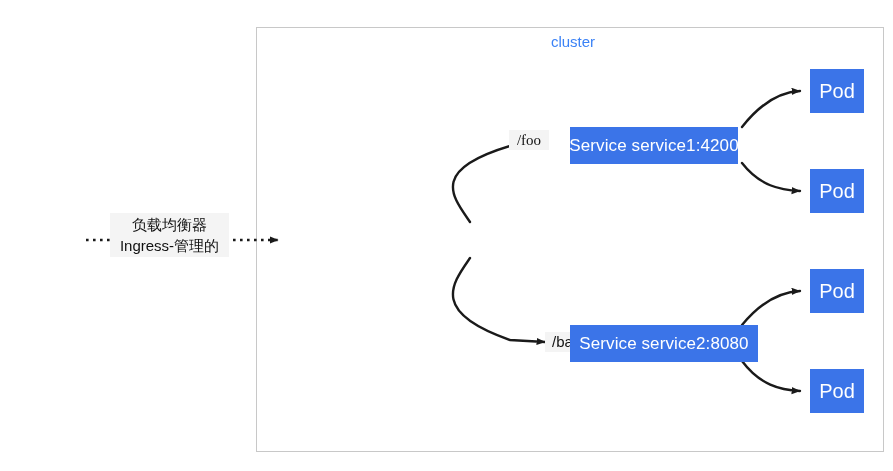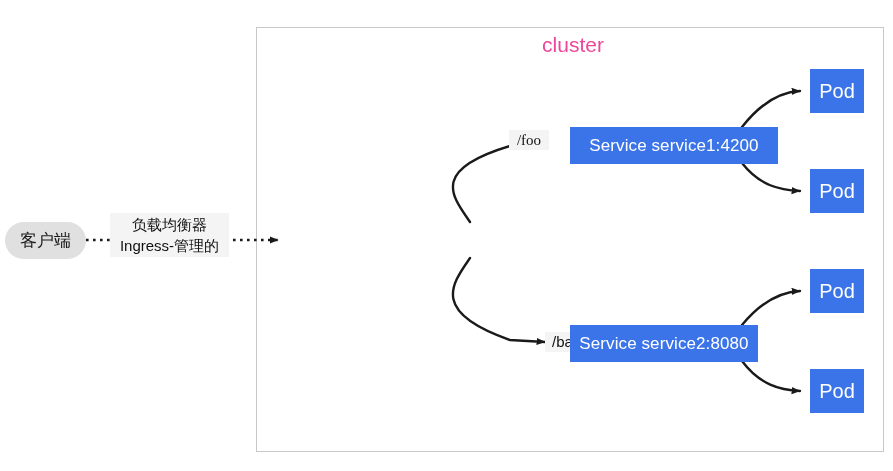--- a/index.html
+++ b/index.html
@@ -56,22 +56,22 @@
     border: 1px solid #c8c8c8;
     background: transparent;
     box-sizing: border-box;
   }
   .cluster-label {
     position: absolute;
     left: 530px;
     top: 33px;
     width: 86px;
     text-align: center;
-    color: #ec4899;
-    font-size: 21px;
+    color: #3b82f6;
+    font-size: 15px;
   }
   .edge-label {
     position: absolute;
     background: #f4f4f4;
     color: #111111;
     font-size: 15px;
     line-height: 19px;
     text-align: center;
     white-space: nowrap;
   }
@@ -123,35 +123,32 @@
 
     <g>
       <path d="M742,325 C760,303 780,292 800,291" stroke="#1a1a1a" stroke-width="2.4" fill="none" stroke-linecap="round" marker-end="url(#arrow)"></path>
     </g>
 
     <g>
       <path d="M742,361 C760,385 780,390 800,391" stroke="#1a1a1a" stroke-width="2.4" fill="none" stroke-linecap="round" marker-end="url(#arrow)"></path>
     </g>
   </svg>
 
-  <div class="node client-pill" style="left:5px; top:222px; width:81px; height:37px;">
-    <span>客户端</span>
-  </div>
 
   <div class="edge-label-multiline" style="left:110px; top:213px; width:119px;">
     <div>负载均衡器</div>
     <div>Ingress-管理的</div>
   </div>
 
 
   <div class="edge-label" style="left:509px; top:130px; width:40px; height:20px; line-height:20px;font-family:Liberation Serif, serif;">/foo</div>
 
   <div class="edge-label" style="left:509px; top:332px; width:40px; height:20px; line-height:20px;margin-left:36px;">/bar</div>
 
-  <div class="node blue-box" style="left:570px; top:127px; width:208px; height:37px;">
+  <div class="node blue-box" style="left:570px; top:127px; width:168px; height:37px;">
     <span>Service service1:4200</span>
   </div>
 
   <div class="node blue-box" style="left:570px; top:325px; width:188px; height:37px;">
     <span>Service service2:8080</span>
   </div>
 
   <div class="node pod-box" style="left:810px; top:69px; width:54px; height:44px;">
     <span>Pod</span>
   </div>

